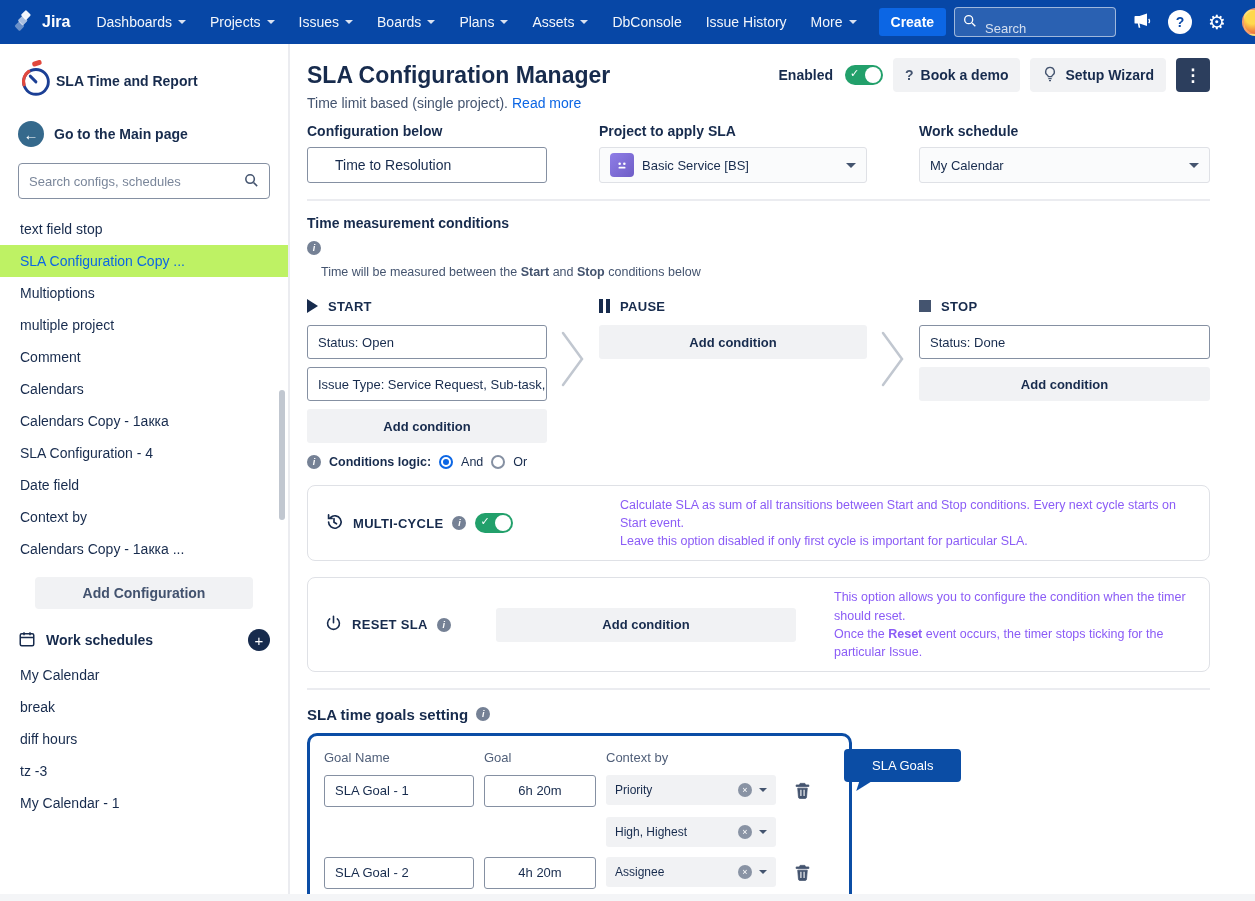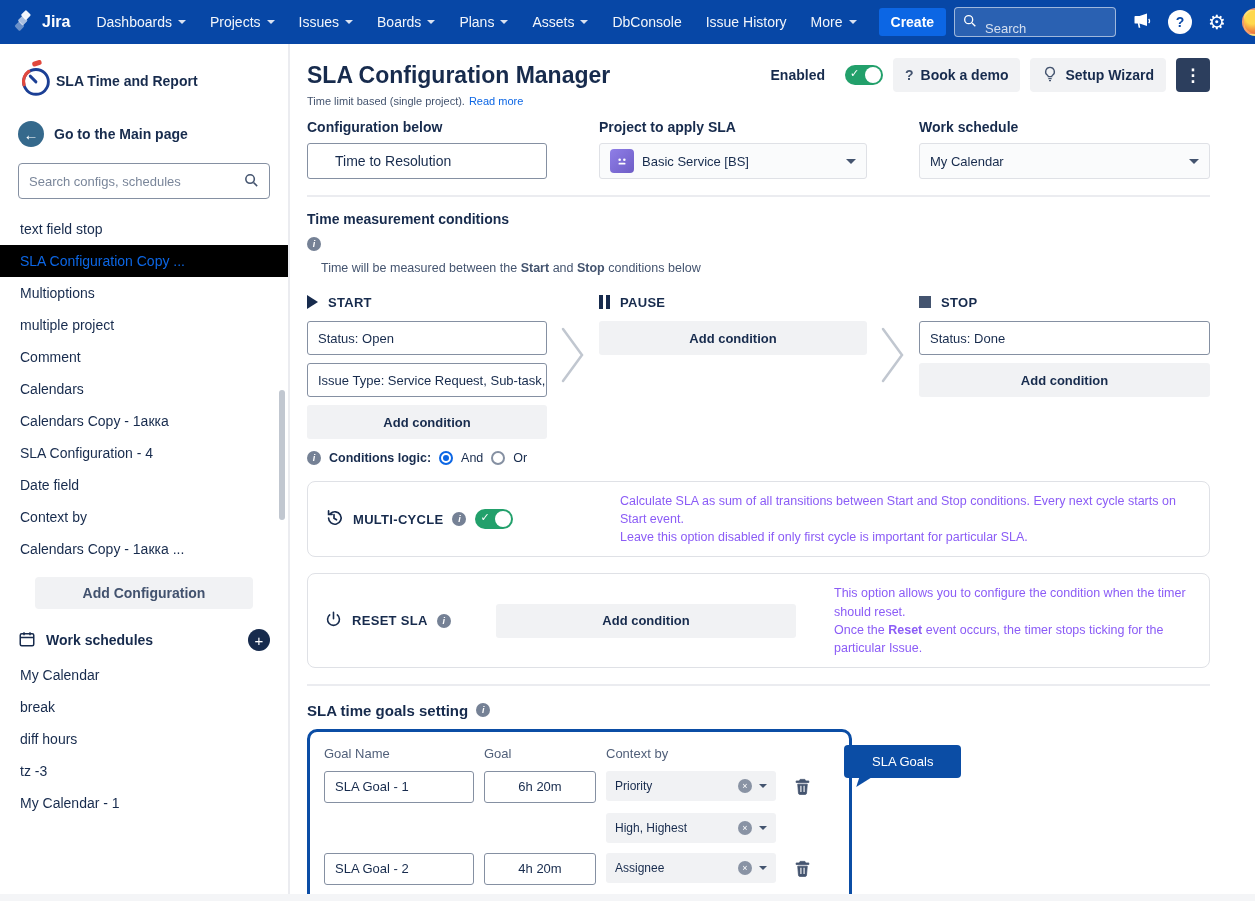--- a/index.html
+++ b/index.html
@@ -35,40 +35,40 @@
   .app-name { font-weight:bold; font-size:14px; color:#172B4D; margin-left:-2px; }
   .back-row { display:flex; align-items:center; gap:10px; padding:0 18px; margin-top:18px; cursor:pointer; }
   .back-circle { width:26px; height:26px; border-radius:50%; background:#35698C; color:#fff; display:flex; align-items:center; justify-content:center; font-size:15px; }
   .back-label { font-weight:bold; font-size:14px; }
   .side-search { position:relative; margin:16px 18px 0; }
   .side-search input { width:100%; height:36px; border:1px solid #8590A2; border-radius:4px; padding:0 34px 0 10px; font-size:13px; color:#172B4D; outline:none; font-family:inherit; }
   .side-search input::placeholder { color:#7A869A; }
   .side-search .mag { position:absolute; right:10px; top:9px; }
   .config-list { margin-top:14px; }
   .side-item { padding:8px 20px; font-size:14px; color:#172B4D; cursor:pointer; white-space:nowrap; overflow:hidden; text-overflow:ellipsis; }
-  .side-item.selected { background:#000000; color:#0C66E4; }
+  .side-item.selected { background:#bef264; color:#0C66E4; }
   .add-config { display:block; margin:12px auto 0; width:218px; height:32px; background:#F1F2F4; border:none; border-radius:4px; font-size:14px; font-weight:bold; color:#42526E; cursor:pointer; font-family:inherit; }
   .sched-header { display:flex; align-items:center; gap:10px; margin:20px 18px 8px; }
   .sched-title { font-weight:bold; font-size:14px; }
   .plus-circle { margin-left:auto; width:22px; height:22px; border-radius:50%; background:#172B4D; color:#fff; font-size:15px; display:flex; align-items:center; justify-content:center; border:none; cursor:pointer; line-height:1; }
   .scroll-thumb { position:absolute; right:3px; top:346px; width:6px; height:130px; background:#C1C7D0; border-radius:3px; }
 
   
   .main { flex:1; padding:14px 45px 0 17px; position:relative; overflow:hidden; }
   .header-row { display:flex; align-items:center; }
   .page-title { font-size:23px; font-weight:bold; color:#172B4D; }
   .header-controls { margin-left:auto; display:flex; align-items:center; gap:10px; }
-  .enabled-label { font-weight:bold; font-size:14px; margin-right:10px; }
+  .enabled-label { font-weight:bold; font-size:14px; margin-right:2px; }
   .toggle { width:38px; height:20px; border-radius:10px; background:#22A06B; position:relative; cursor:pointer; flex:0 0 auto; }
   .toggle .knob { position:absolute; right:2px; top:2px; width:16px; height:16px; background:#fff; border-radius:50%; }
   .toggle .tick { position:absolute; left:5px; top:2px; color:#fff; font-size:11px; }
   .ghost-btn { display:flex; align-items:center; gap:7px; background:#F1F2F4; border:none; border-radius:4px; height:34px; padding:0 12px; font-size:14px; font-weight:bold; color:#172B4D; cursor:pointer; font-family:inherit; }
   .ghost-btn .q { color:#44546F; font-weight:bold; }
   .kebab-btn { width:34px; height:34px; background:#2C3E5D; color:#fff; border:none; border-radius:4px; font-size:17px; font-weight:bold; cursor:pointer; line-height:1; }
-  .subtitle-row { margin-top:3px; font-size:11px; color:#44546F; }
+  .subtitle-row { margin-top:3px; font-size:14px; color:#44546F; }
   .read-more { color:#0C66E4; cursor:pointer; margin-left:4px; }
 
   .form-grid { display:grid; grid-template-columns:240px 40px 268px 40px 1fr; column-gap:6px; margin-top:12px; }
   .f-label { font-weight:bold; font-size:14px; margin-bottom:8px; }
   .c1 { grid-column:1; } .c3 { grid-column:3; } .c5 { grid-column:5; }
   .text-input { height:36px; border:1px solid #8590A2; border-radius:3px; padding:0 27px; font-size:14px; color:#172B4D; width:100%; outline:none; font-family:inherit; }
   .select { height:36px; border:1px solid #DFE1E6; border-radius:3px; background:#FAFBFC; display:flex; align-items:center; gap:8px; padding:0 10px; font-size:13px; cursor:pointer; }
   .select .dchev { margin-left:auto; width:0; height:0; border-left:5px solid transparent; border-right:5px solid transparent; border-top:5px solid #44546F; }
   .proj-avatar { width:24px; height:24px; border-radius:4px; background:linear-gradient(135deg,#8F7EE7,#6E5DC6); display:flex; align-items:center; justify-content:center; }
   .divider { border:none; border-top:2px solid #EBECF0; margin:16px 0 14px; }

